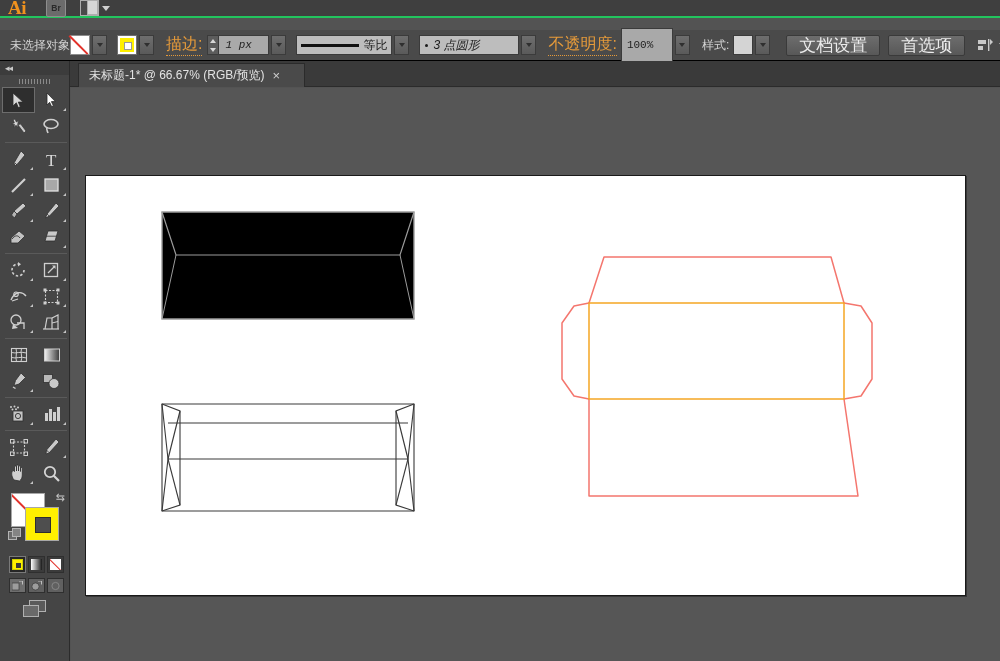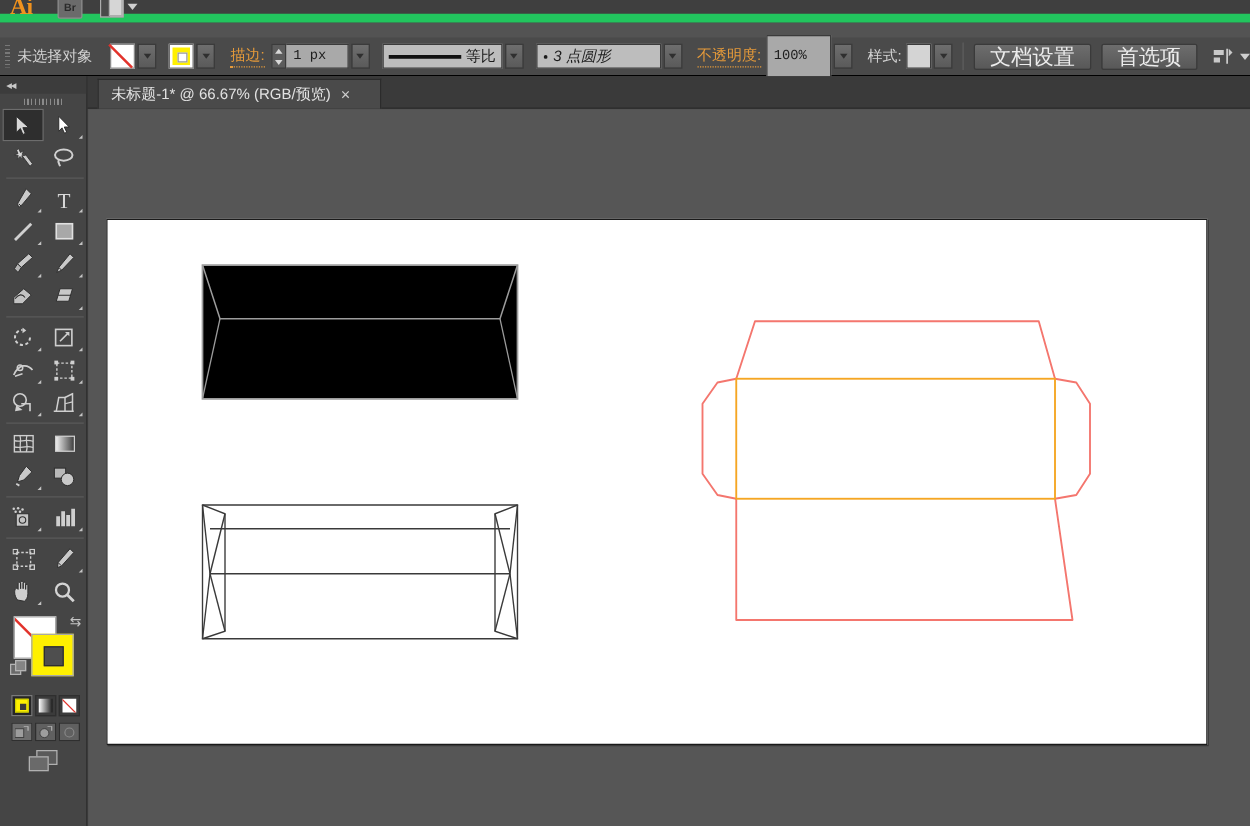--- a/index.html
+++ b/index.html
@@ -15,21 +15,21 @@
     position: relative;
     width: 1000px; height: 661px;
     background: #535353;
   }
 
   
   .menubar {
     position: absolute; left: 0; top: 0;
     width: 1000px; height: 18px;
     background: #3f3f3f;
-    border-bottom: 7px solid #22c55e;
+    border-bottom: 2px solid #22c55e;
     display: flex; align-items: center;
   }
   .ai-logo {
     width: 34px; height: 30px;
     display: flex; align-items: center; justify-content: center;
     color: #f0921e;
     font-size: 19px; font-weight: bold;
     font-family: "Liberation Serif", serif;
     letter-spacing: -0.5px;
   }
@@ -76,21 +76,21 @@
     border-bottom: 1px solid #000000;
     display: flex; align-items: center;
     padding-left: 4px;
   }
   .grip-v {
     width: 6px; height: 18px; margin-right: 6px;
     background-image: repeating-linear-gradient(to bottom, #787878 0 1px, transparent 1px 3px);
   }
   .ctl-label { color: #d2d2d2; font-size: 12px; white-space: nowrap; }
   .ctl-label-u {
-    color: #e59a3a; font-size: 12px; white-space: nowrap;
+    color: #e59a3a; font-size: 16px; white-space: nowrap;
     border-bottom: 1px dotted #e59a3a;
   }
   .sep-v { width: 1px; height: 22px; background: #5e5e5e; margin: 0 8px; }
 
   .swatch-box {
     width: 20px; height: 20px;
     border: 1px solid #8c8c8c;
     background: #ffffff;
     position: relative;
   }
@@ -113,21 +113,21 @@
   }
   .mini-drop {
     width: 15px; height: 20px; margin-left: 2px;
     background: linear-gradient(#6e6e6e,#5a5a5a);
     border: 1px solid #3b3b3b;
     display: flex; align-items: center; justify-content: center;
   }
   .mini-drop .caret-dn { border-top-color: #2f2f2f; border-left-width:3.5px; border-right-width:3.5px; border-top-width:4.5px;}
 
   .stepper {
-    display: flex; align-items: center; height: 29px; margin-left: 5px;
+    display: flex; align-items: center; height: 29px; margin-left: 5px; font-style: italic;
   }
   .spin {
     width: 12px; height: 20px; background: #5c5c5c; border: 1px solid #3b3b3b;
     display: flex; flex-direction: column; align-items: center; justify-content: space-around;
   }
   .spin u {
     width: 0; height: 0; border-left: 3px solid transparent; border-right: 3px solid transparent;
     border-bottom: 4px solid #d8d8d8; display: block;
   }
   .spin d {

